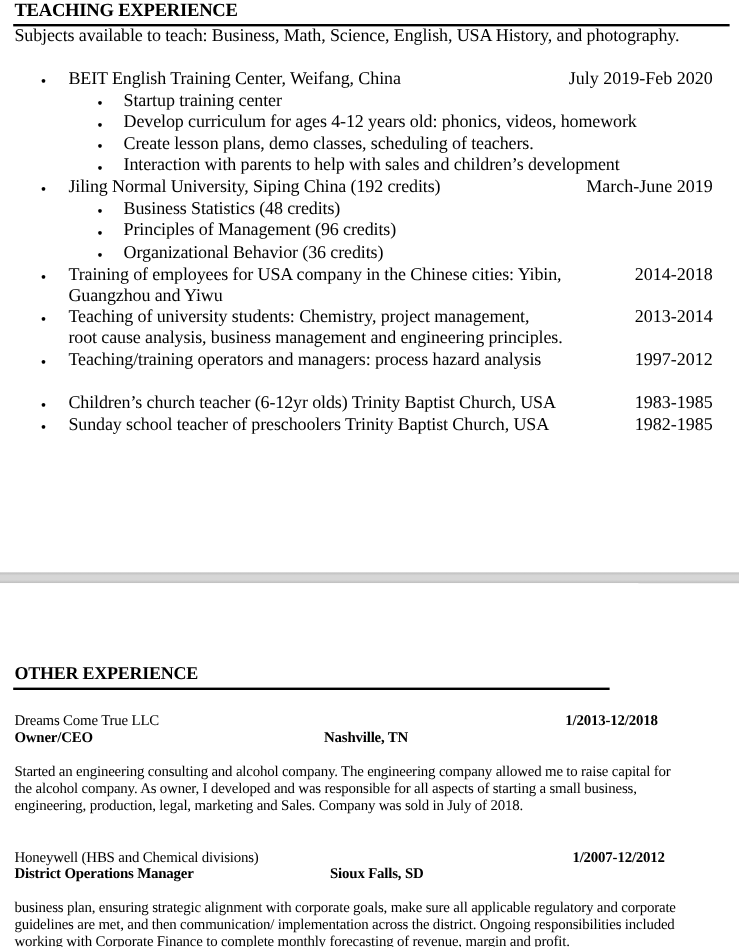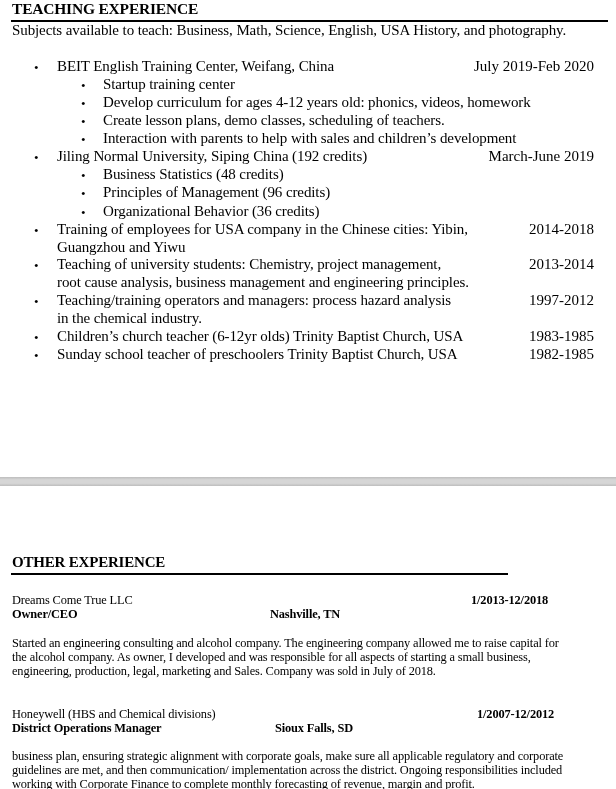--- a/index.html
+++ b/index.html
@@ -66,21 +66,20 @@
   <div class="line" style="left:57px; top:239px;">Guangzhou and Yiwu</div>
   <div class="date" style="right:22px; top:221px;">2014-2018</div>
 
   <span class="bullet" style="left:34px; top:258px;">•</span>
   <div class="line" style="left:57px; top:256px;">Teaching of university students: Chemistry, project management,</div>
   <div class="line" style="left:57px; top:274px;">root cause analysis, business management and engineering principles.</div>
   <div class="date" style="right:22px; top:256px;text-align:center;">2013-2014</div>
 
   <span class="bullet" style="left:34px; top:294px;">•</span>
   <div class="line" style="left:57px; top:292px;">Teaching/training operators and managers: process hazard analysis</div>
-  <div class="line" style="left:57px; top:310px;">in the chemical industry.</div>
   <div class="date" style="right:22px; top:292px;">1997-2012</div>
 
   <span class="bullet" style="left:34px; top:330px;">•</span>
   <div class="line" style="left:57px; top:328px;">Children’s church teacher (6-12yr olds) Trinity Baptist Church, USA</div>
   <div class="date" style="right:22px; top:328px;">1983-1985</div>
 
   <span class="bullet" style="left:34px; top:348px;">•</span>
   <div class="line" style="left:57px; top:346px;">Sunday school teacher of preschoolers Trinity Baptist Church, USA</div>
   <div class="date" style="right:22px; top:346px;">1982-1985</div>
 </div>

